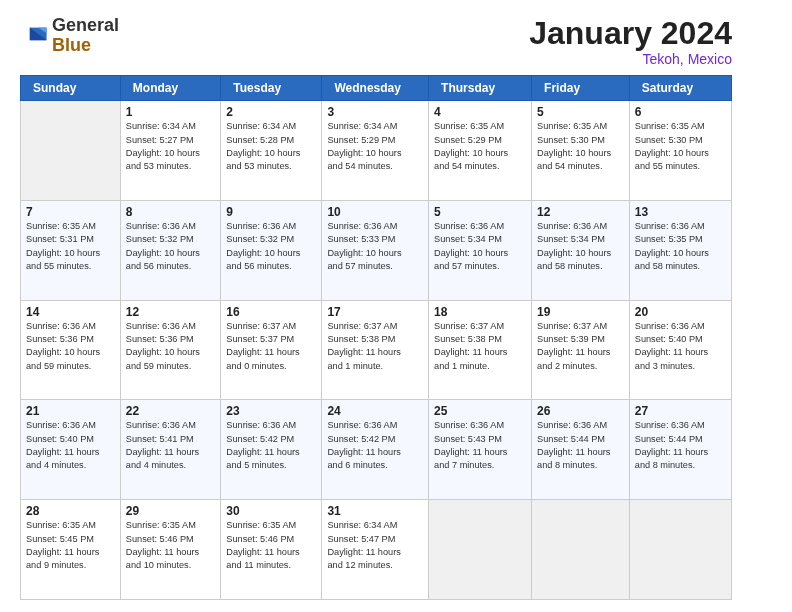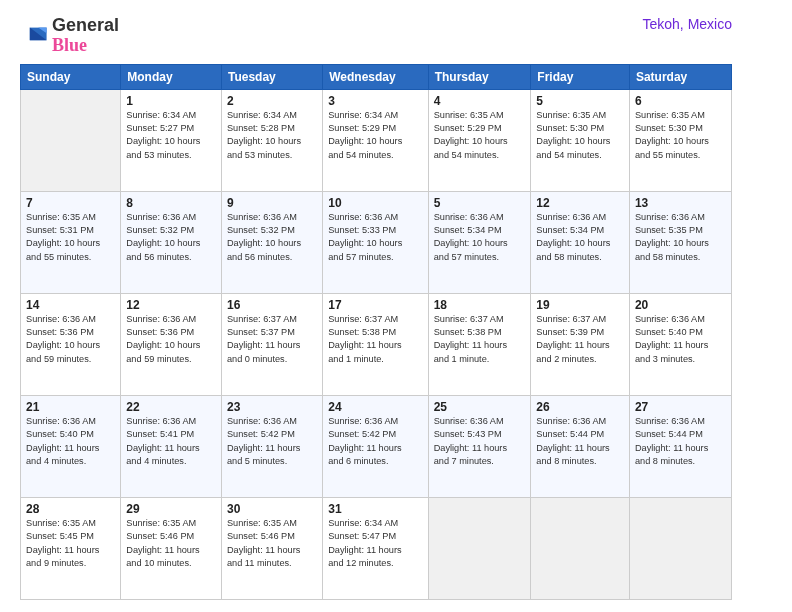--- a/index.html
+++ b/index.html
@@ -27,21 +27,21 @@
       display: flex;
       align-items: center;
       gap: 4px;
     }
     .logo-text {
       font-size: 18px;
       font-weight: bold;
       line-height: 1.1;
     }
     .logo-text .general { color: #333; }
-    .logo-text .blue { color: #ec4899; font-family: Liberation Serif, serif; }
+    .logo-text .blue { color: #a16207; }
     .logo-icon {
       width: 28px;
       height: 28px;
     }
     .title-block {
       text-align: right;
     }
     .month-title {
       font-size: 32px;
       font-weight: bold;
@@ -55,21 +55,21 @@
     .calendar {
       width: 100%;
       border-collapse: collapse;
       flex: 1;
     }
     .calendar thead tr th {
       background-color: #2a6abf;
       color: #fff;
       font-size: 12px;
       font-weight: bold;
-      padding: 5px 6px;
+      padding: 5px 12px;
       text-align: left;
       border: 1px solid #1a5aaf;
     }
     .calendar tbody tr td {
       border: 1px solid #ccc;
       vertical-align: top;
       padding: 4px 5px;
       font-size: 9.5px;
       color: #333;
       width: 113px;
@@ -110,20 +110,21 @@
         <polygon points="14,8 38,8 38,26 14,26" fill="#2a6abf"></polygon>
         <polygon points="14,8 38,26 14,26" fill="#1a4a9f"></polygon>
         <polygon points="26,8 38,8 38,16" fill="#5a9aef"></polygon>
       </svg>
       <div class="logo-text">
         <span class="general">General</span><br>
         <span class="blue">Blue</span>
       </div>
     </div>
     <div class="title-block">
+      <div class="month-title">January 2024</div>
       <div class="subtitle">Tekoh, Mexico</div>
     </div>
   </div>
 
   <table class="calendar">
     <thead>
       <tr>
       <th>Sunday</th>
           <th>Monday</th>
           <th>Tuesday</th>

